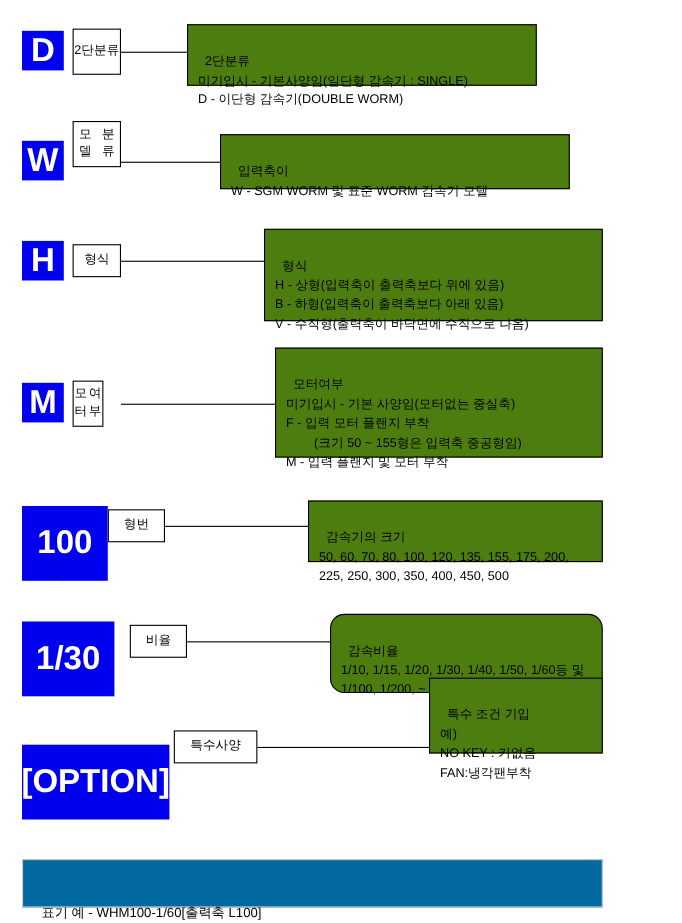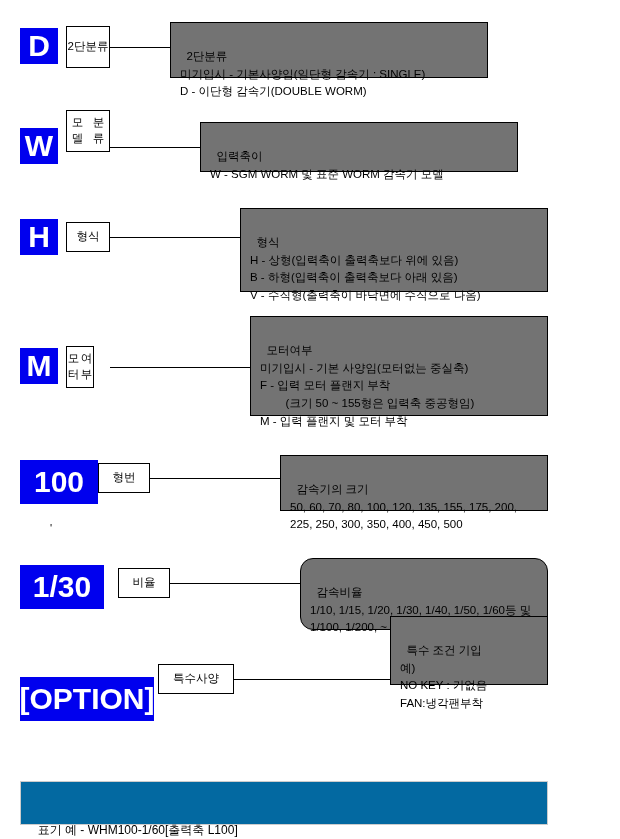--- a/index.html
+++ b/index.html
@@ -28,41 +28,41 @@
     font-family: "Liberation Sans", sans-serif;
   }
   .code-letter {
     width: 38px;
     height: 36px;
     font-size: 30px;
   }
   .code-wide {
     height: 36px;
     font-size: 30px;
-    padding: 4px 6px;
+    padding: 16px 6px;
   }
   
   .label-box {
     position: absolute;
     border: 1px solid #000;
     background: #fff;
     display: flex;
     flex-direction: row;
     align-items: center;
     justify-content: center;
     font-size: 11.5px;
     line-height: 1.35;
     text-align: center;
     box-sizing: border-box;
   }
   
   .desc-box {
     position: absolute;
     border: 1px solid #000;
-    background: #737373;
+    background: #4d7c0f;
     box-sizing: border-box;
     padding: 7px 9px;
     font-size: 11.5px;
     line-height: 1.55;
     white-space: pre;
     font-family: "Liberation Sans", sans-serif;
   }
   
   .hline {
     position: absolute;

